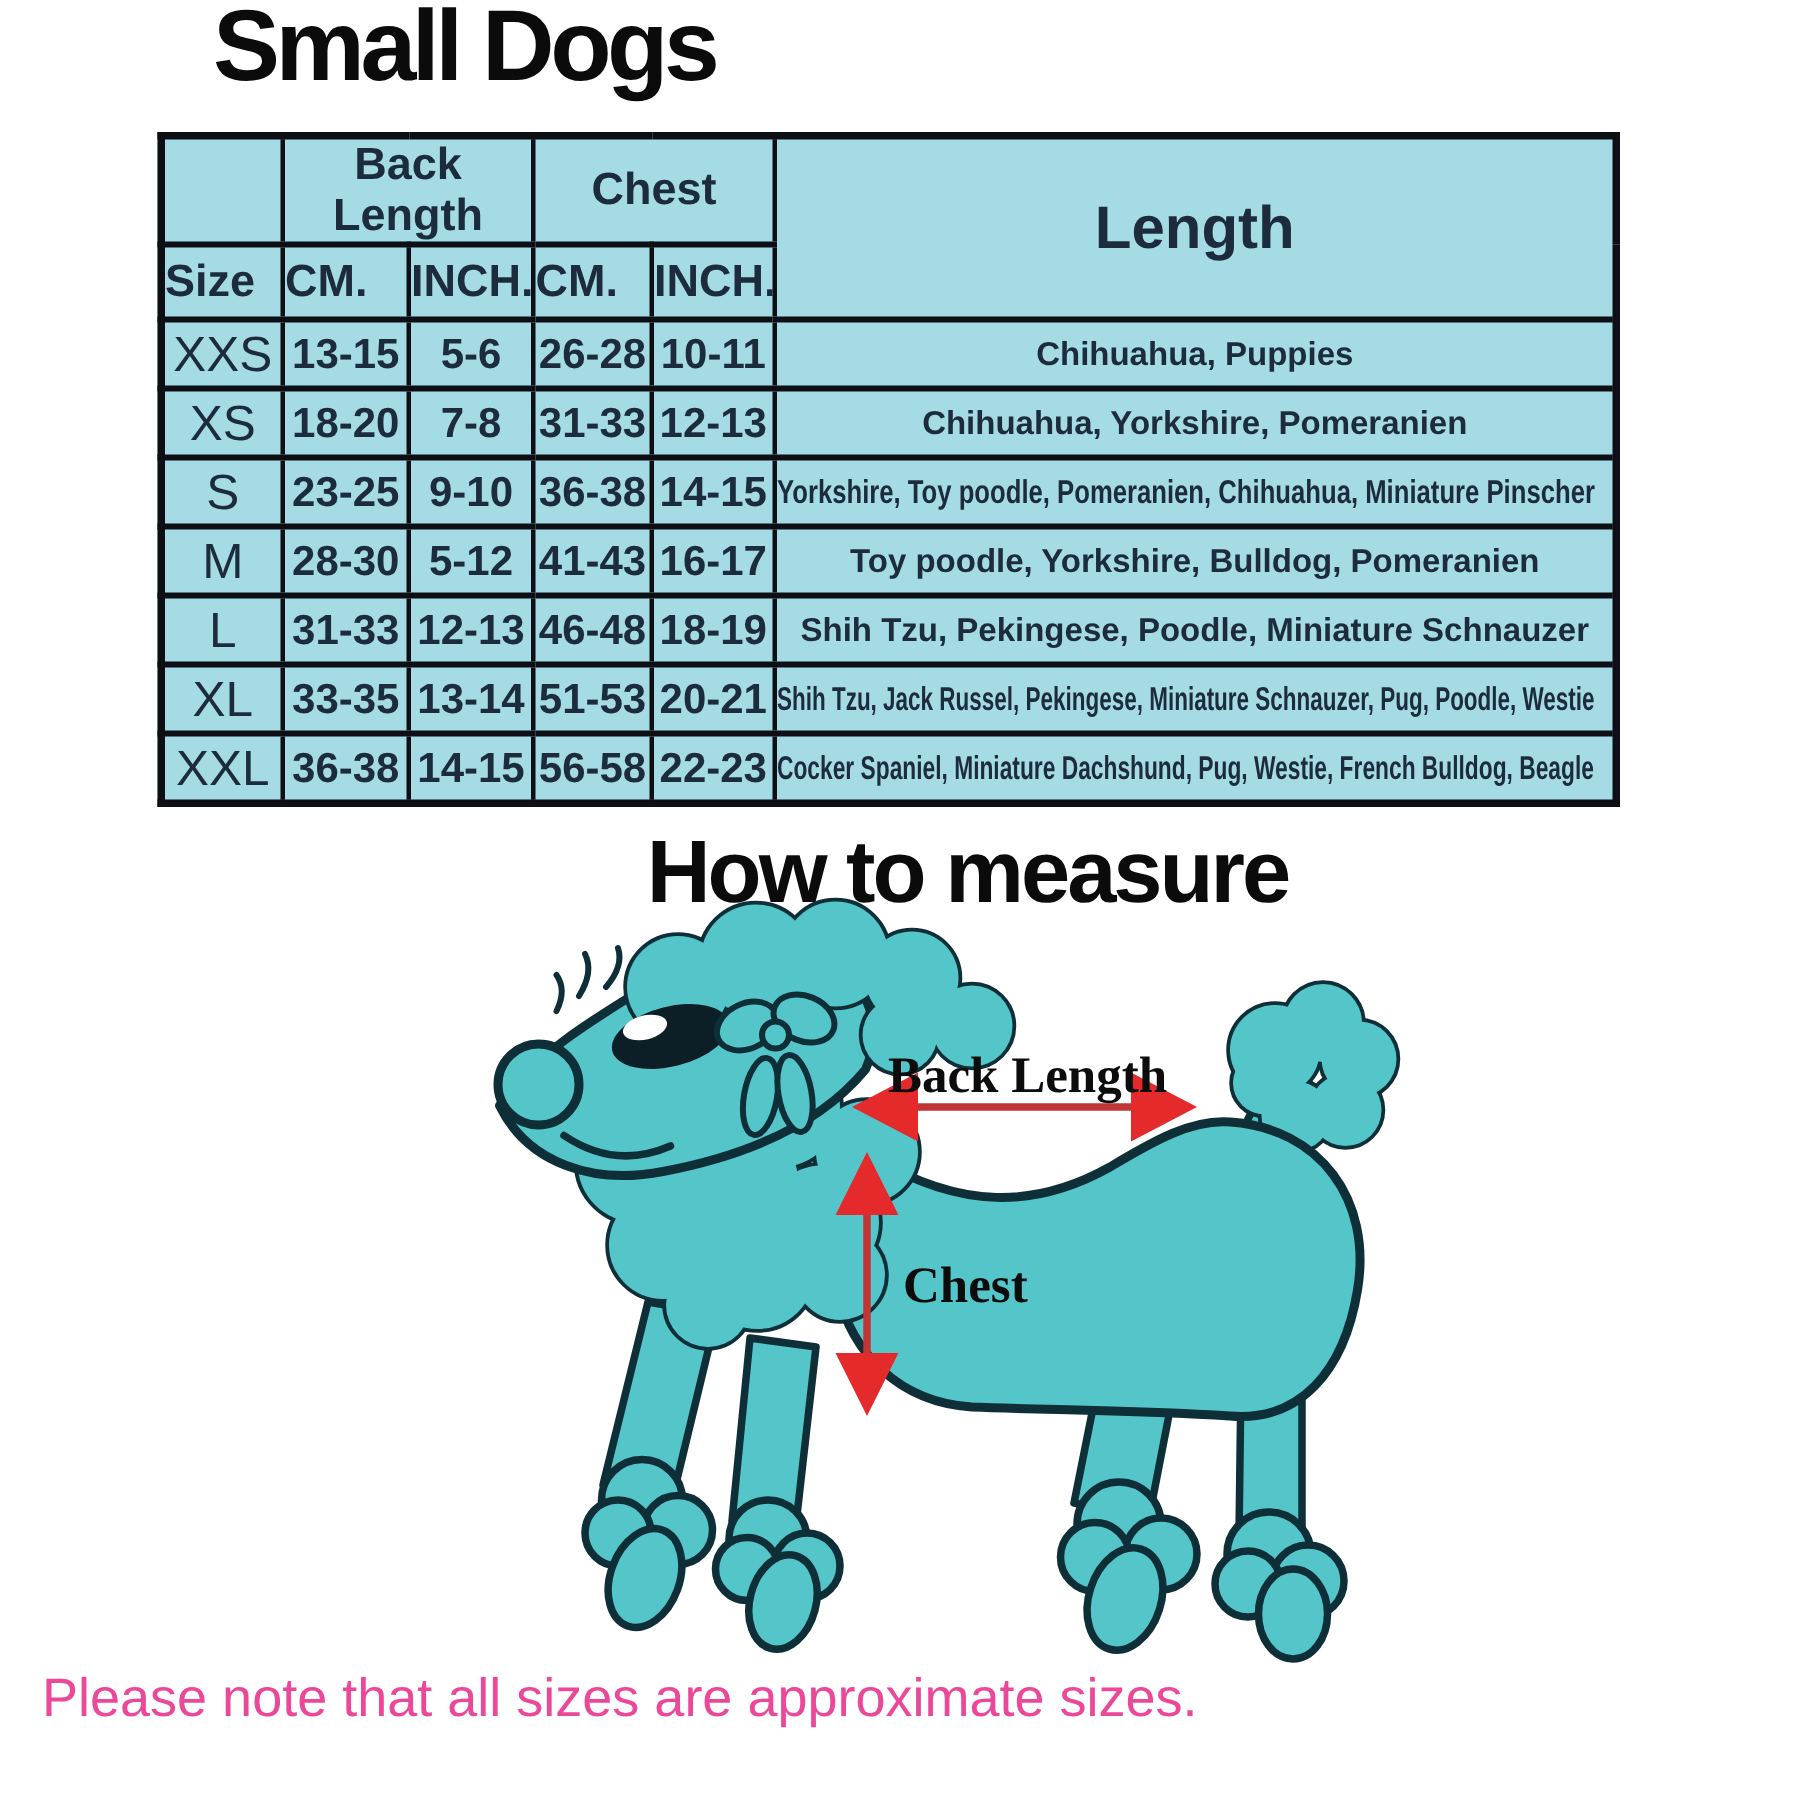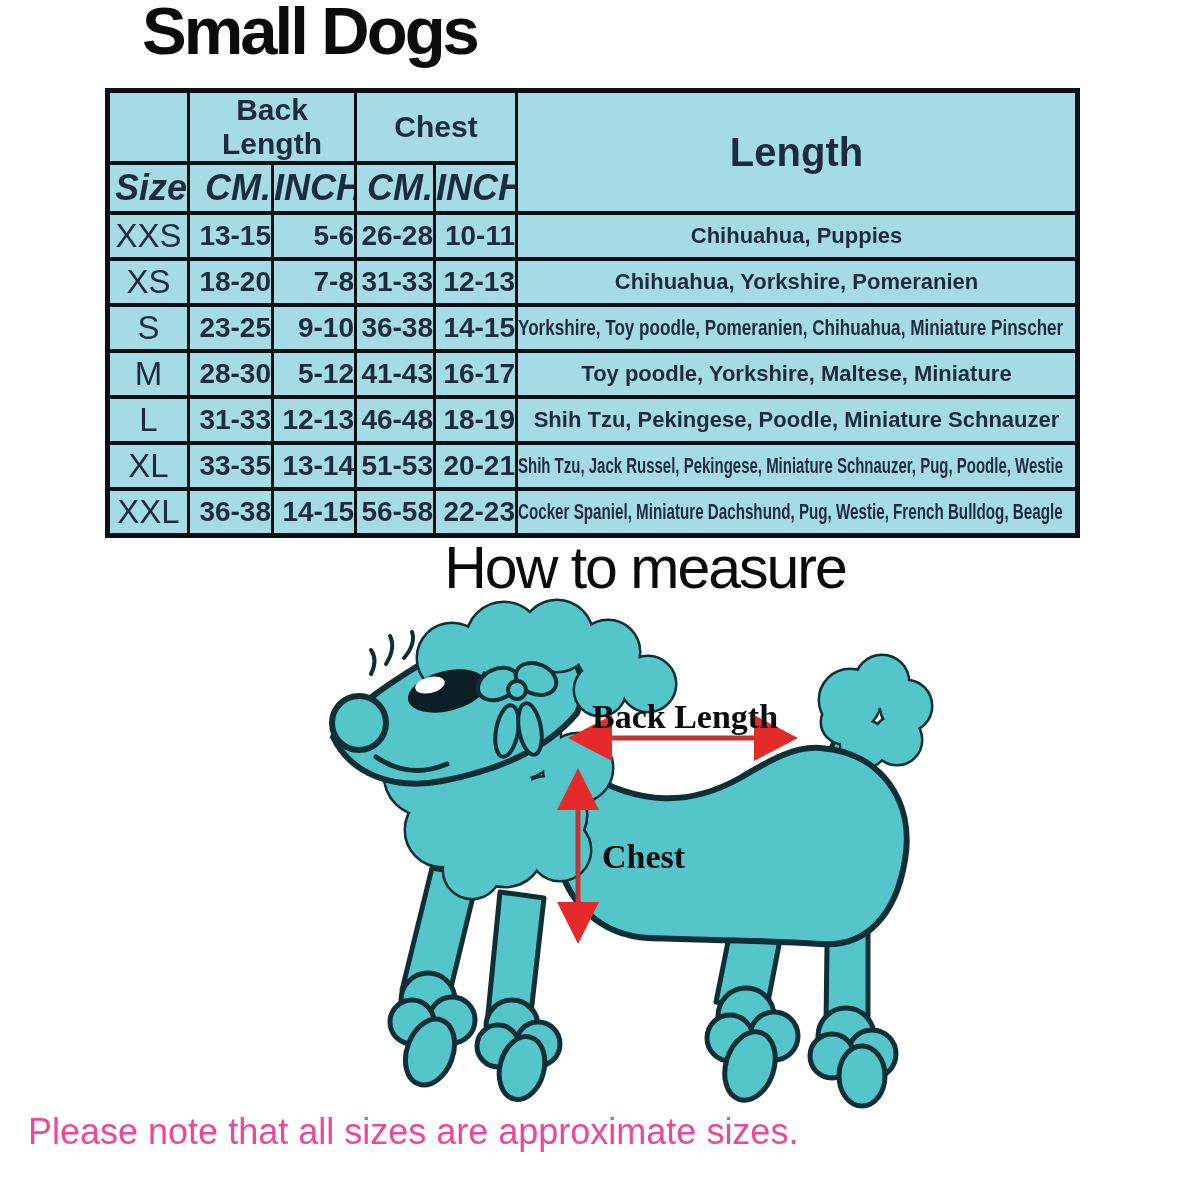--- a/index.html
+++ b/index.html
@@ -17,30 +17,30 @@
     position:absolute;left:105px;top:88px;width:975px;height:404px;
     border-collapse:collapse;background:#a5dbe4;table-layout:fixed;
   }
   table.size-table td, table.size-table th{
     border:3px solid #0d0f14;border-top-width:4px;border-bottom-width:4px;
     padding:0;color:#1d2b3e;overflow:hidden;
   }
   table.size-table{border:5px solid #0d0f14;}
   th.grp{font-size:30px;font-weight:700;text-align:center;height:52px;}
   th.breeds-h{font-size:40px;font-weight:700;text-align:center;}
-  th.red{font-size:36px;font-weight:700;color:#d6354b;text-align:right;height:46px;font-style:italic;}
+  th.red{font-size:30px;font-weight:700;color:#d6354b;text-align:left;height:46px;}
   th.corner{height:52px;}
   td.size-cell{font-size:33px;font-weight:400;text-align:center;height:42px;}
-  td.num{font-size:28px;font-weight:700;text-align:right;}
+  td.num{font-size:28px;font-weight:700;text-align:center;}
   td.breeds-cell{text-align:center;padding-left:7px;font-size:22px;font-weight:700;white-space:nowrap;}
   .fit{display:inline-block;white-space:nowrap;transform-origin:0 50%;}
   
   .measure-title{
-    position:absolute;left:645px;top:534px;margin:0;transform:translateX(-50%);
-    font-size:59px;font-weight:400;letter-spacing:-2px;color:#0b0b0b;white-space:nowrap;
+    position:absolute;left:645px;top:547px;margin:0;transform:translateX(-50%);
+    font-size:59px;font-weight:700;letter-spacing:-2px;color:#0b0b0b;white-space:nowrap;
   }
   .dog-wrap{position:absolute;left:300px;top:595px;width:740px;height:515px;}
   
   .footer{
     position:absolute;left:28px;top:1110px;width:1170px;
     font-size:36px;font-weight:400;color:#ec4899;line-height:1.22;white-space:nowrap;
   }
 </style>
 </head>
 <body>
@@ -98,21 +98,21 @@
     <td class="num">14-15</td>
     <td class="breeds-cell"><span class="fit" style="transform: scaleX(0.778);">Yorkshire, Toy poodle, Pomeranien, Chihuahua, Miniature Pinscher</span></td>
   </tr>
 
   <tr>
     <td class="size-cell">M</td>
     <td class="num">28-30</td>
     <td class="num">5-12</td>
     <td class="num">41-43</td>
     <td class="num">16-17</td>
-    <td class="breeds-cell"><span class="fit">Toy poodle, Yorkshire, Maltese, Miniature</span></td>
+    <td class="breeds-cell"><span class="fit">Toy poodle, Yorkshire, Bulldog, Pomeranien</span></td>
   </tr>
 
   <tr>
     <td class="size-cell">L</td>
     <td class="num">31-33</td>
     <td class="num">12-13</td>
     <td class="num">46-48</td>
     <td class="num">18-19</td>
     <td class="breeds-cell"><span class="fit">Shih Tzu, Pekingese, Poodle, Miniature Schnauzer</span></td>
   </tr>

